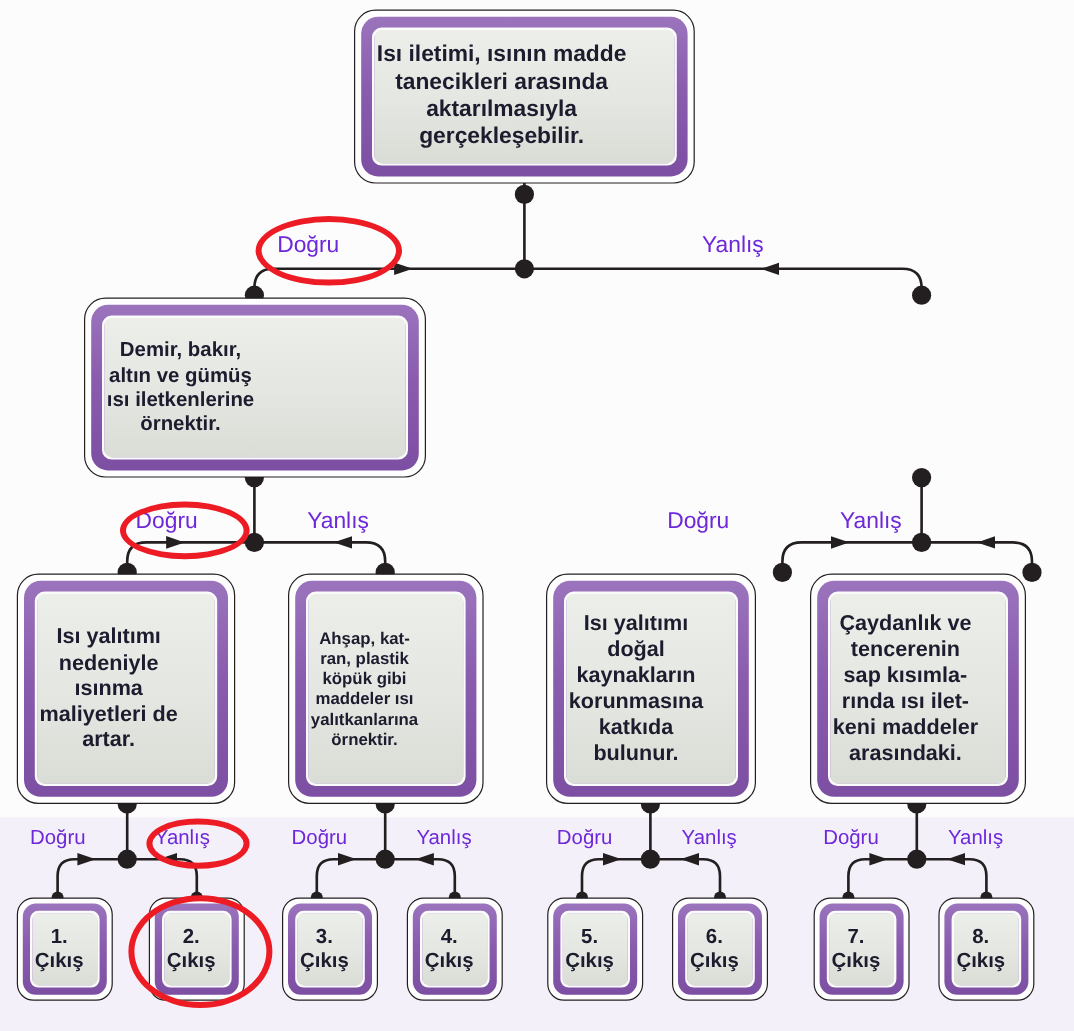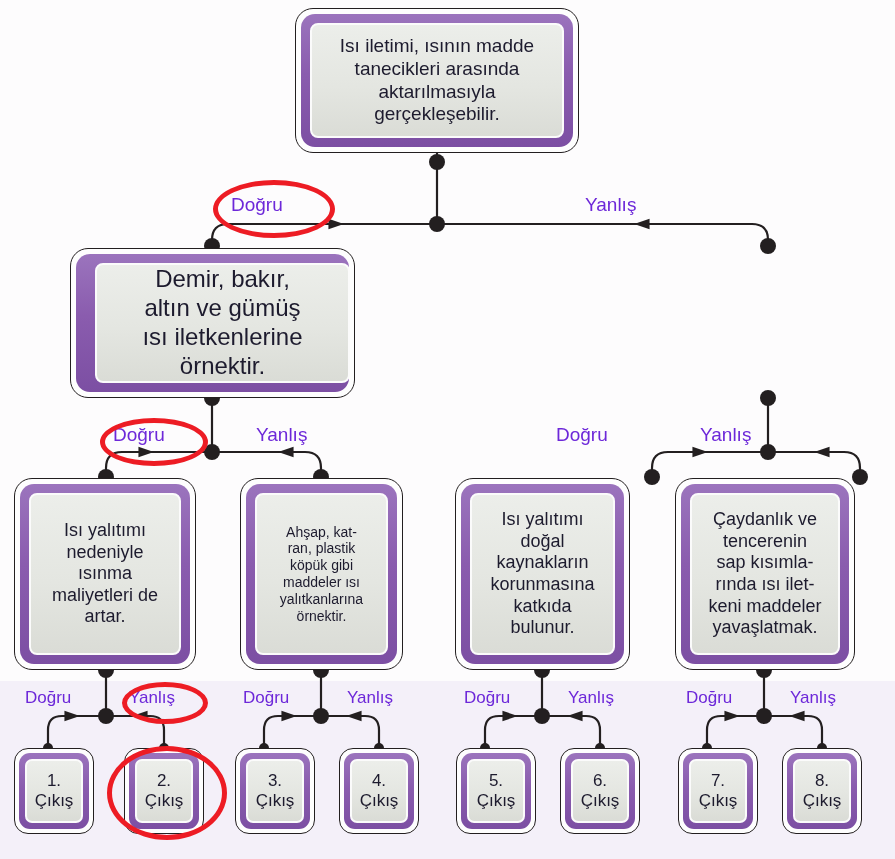--- a/index.html
+++ b/index.html
@@ -52,24 +52,25 @@
   }
   .node .face {
     box-sizing: border-box;
     width: 100%;
     height: 100%;
     border-radius: 8px;
     background: linear-gradient(180deg, #eceeea 0%, #e4e6e1 55%, #dadcd6 100%);
     border: 2px solid #fbfbfb;
     display: flex;
     align-items: center;
-    justify-content: center;
+    justify-content: flex-start;
     text-align: center;
     color: #1d1b2e;
     line-height: 1.2;
+    font-weight: bold;
   }
   .node .face .txt {
     display: block;
     padding: 0 2px;
     white-space: pre-line;
   }
 
   
   .node.exit { border-radius: 14px; padding: 4px; }
   .node.exit .band { border-radius: 11px; padding: 6px; }
@@ -198,21 +199,21 @@
         <span class="txt">Isı iletimi, ısının madde
 tanecikleri arasında
 aktarılmasıyla
 gerçekleşebilir.</span>
       </div>
     </div>
   </div>
 
   <div class="node" style="left:70px; top:248px; width:285px; height:150px;">
     <div class="band">
-      <div class="face" style="font-size:24px;margin-left:10px;">
+      <div class="face" style="font-size:17px;">
         <span class="txt">Demir, bakır,
 altın ve gümüş
 ısı iletkenlerine
 örnektir.</span>
       </div>
     </div>
   </div>
 
 
   <div class="node" style="left:14px; top:478px; width:182px; height:192px;">
@@ -254,21 +255,21 @@
   </div>
 
   <div class="node" style="left:675px; top:478px; width:180px; height:192px;">
     <div class="band">
       <div class="face" style="font-size:18px;">
         <span class="txt">Çaydanlık ve
 tencerenin
 sap kısımla-
 rında ısı ilet-
 keni maddeler
-yavaşlatmak.</span>
+arasındaki.</span>
       </div>
     </div>
   </div>
 
   <div class="node exit" style="left:14px; top:748px; width:80px; height:86px;">
     <div class="band">
       <div class="face">
         <span class="txt">1.
 Çıkış</span>
       </div>

